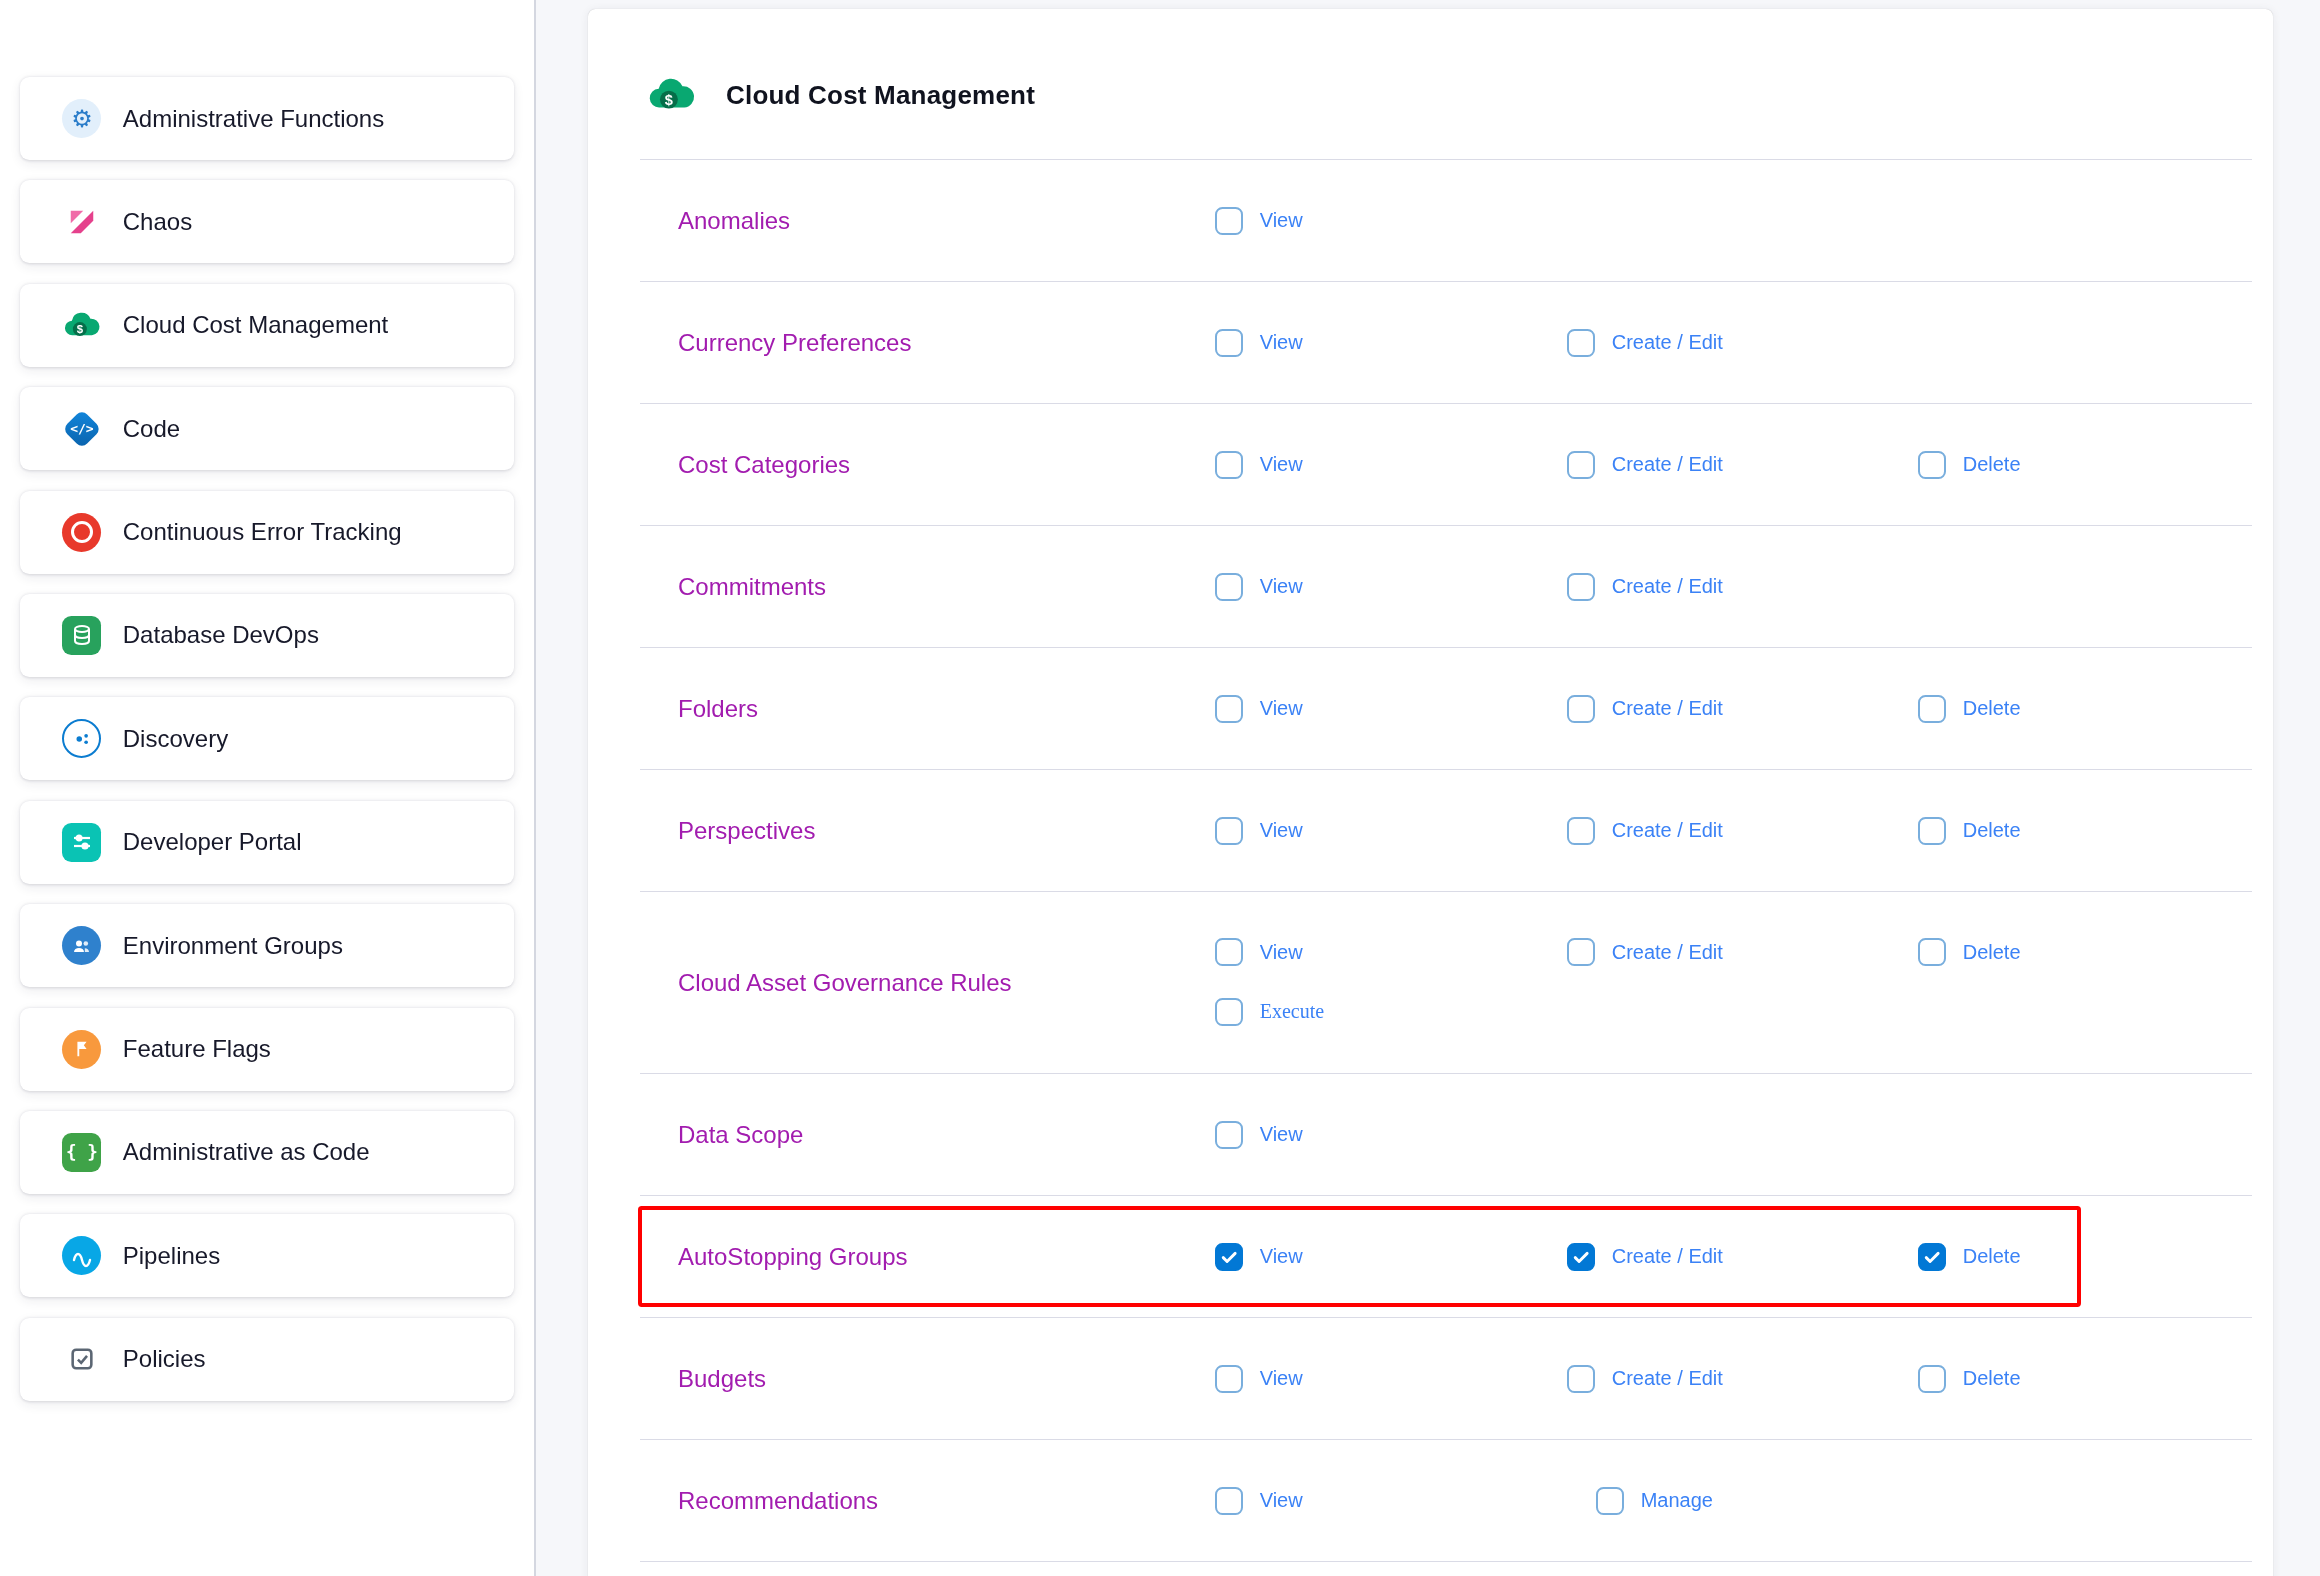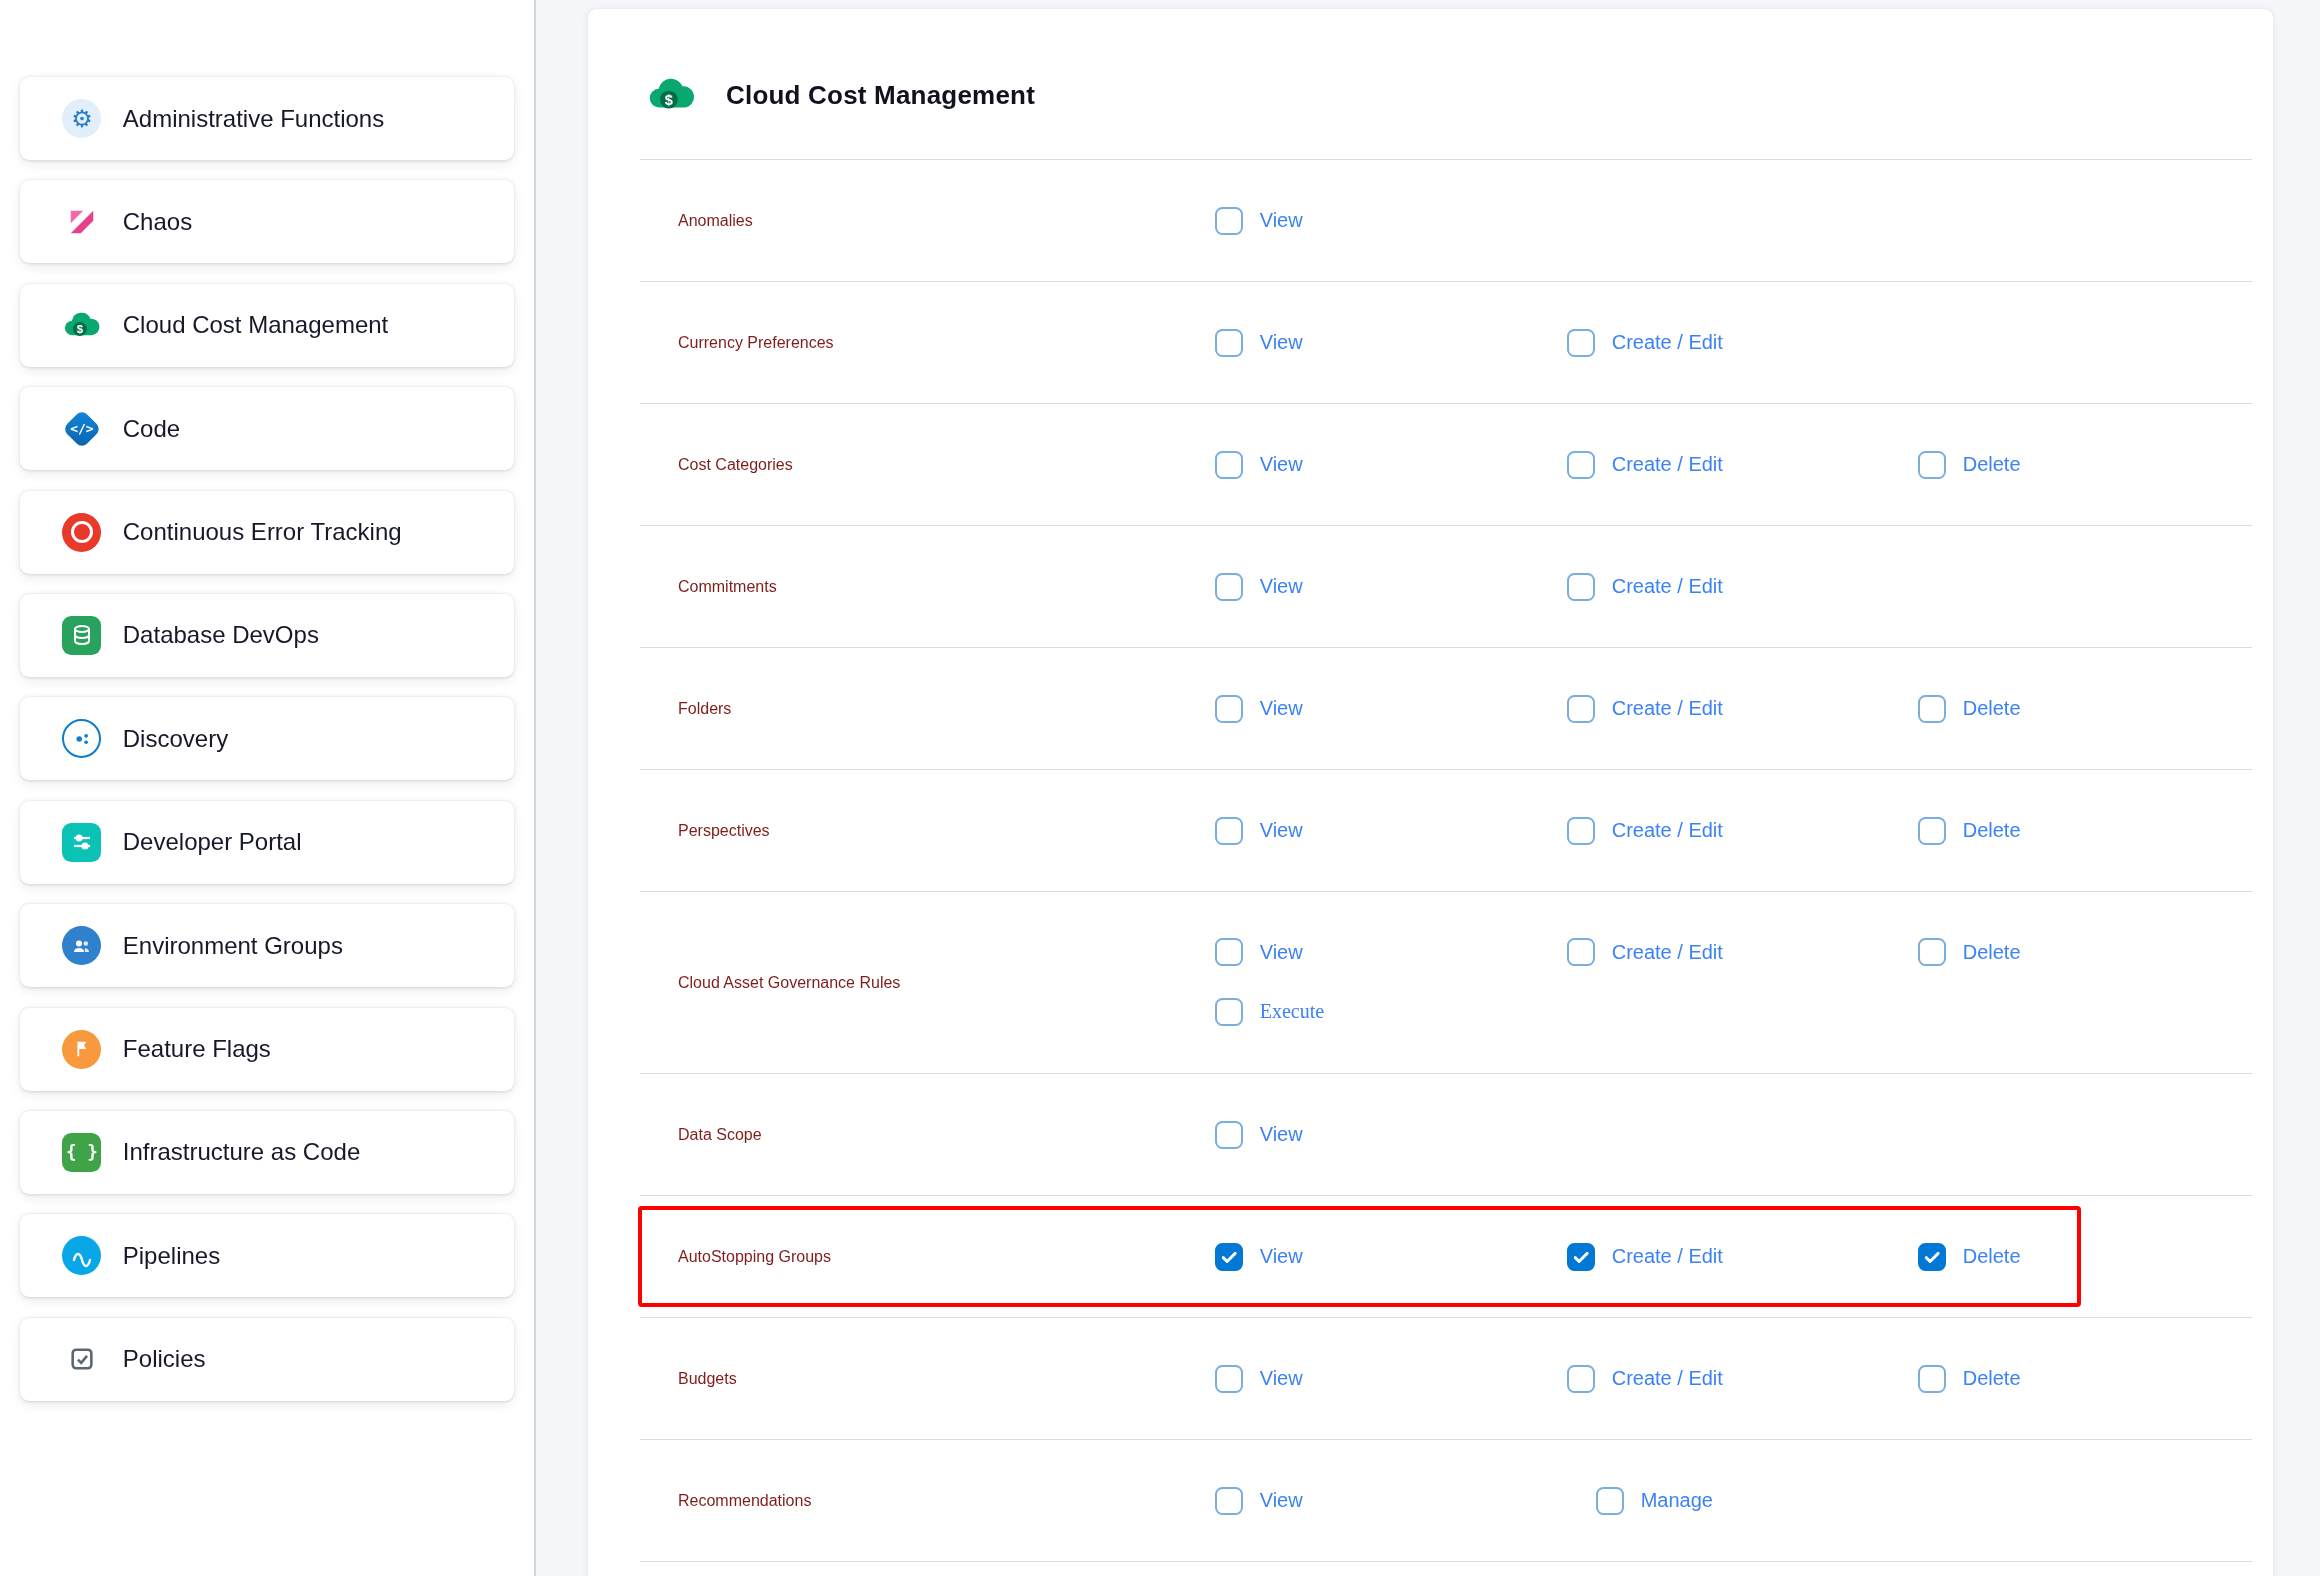--- a/index.html
+++ b/index.html
@@ -36,21 +36,21 @@
     position:absolute;left:52px;top:9.3px;width:1685px;height:1633px;background:#fff;border-radius:7.4px;
     box-shadow:0 0 0.9px rgba(0,0,0,.25),0 1.9px 9.3px rgba(40,41,61,.07);
   }
   .card-header{display:flex;align-items:center;gap:30px;padding:61px 0 0 58px;}
   .hdr-icon{width:50px;height:50px;flex:none;display:flex;align-items:center;justify-content:center;}
   .card-title{margin:0;font-size:26px;font-weight:700;color:#10131f;letter-spacing:0.2px;}
 
   .rows{margin:39px 21.3px 0 52px;border-top:0.9px solid #dadbe6;}
   .perm-row{position:relative;height:121px;border-bottom:0.9px solid #dadbe6;}
   .perm-row.tall{height:181px;}
-  .res-label{position:absolute;left:38px;top:50%;transform:translateY(-50%);font-size:16px;color:#7f1d1d;}
+  .res-label{position:absolute;left:38px;top:50%;transform:translateY(-50%);font-size:24px;color:#a21caf;}
   .perm{position:absolute;top:50%;transform:translateY(-50%);display:flex;align-items:center;gap:16.7px;cursor:pointer;}
   .perm-label{font-size:20px;color:#3b82f6;}
   .cb{
     width:28px;height:28px;box-sizing:border-box;border:2.8px solid #79aedd;border-radius:7.4px;background:#fff;
     display:flex;align-items:center;justify-content:center;flex:none;
   }
   .cb.on{background:#0278d5;border-color:#0278d5;}
   .cb svg{width:20.4px;height:20.4px;display:block;}
   .hl{
     position:absolute;left:-1.9px;top:9.3px;width:1443px;height:101px;box-sizing:border-box;
@@ -171,21 +171,21 @@
             </span>
           </span>
           <span class="module-label">Feature Flags</span>
         </div>
         <div class="module-item">
           <span class="icon-wrap">
             <span class="ic rsq" style="background:#3fa348">
               <span class="glyph" style="color:#fff;font-family:'DejaVu Sans Mono',monospace;font-size:17.6px;font-weight:bold">{ }</span>
             </span>
           </span>
-          <span class="module-label">Infrastructure as Code</span>
+          <span class="module-label">Administrative as Code</span>
         </div>
         <div class="module-item">
           <span class="icon-wrap">
             <span class="ic" style="background:#08a7e6">
               <svg width="24" height="24" viewBox="0 0 24 24" fill="none" stroke="#fff" stroke-width="2.4" stroke-linecap="round">
                 <path d="M4 16c2-8 6-8 8 0s6 8 8 0"></path>
               </svg>
             </span>
           </span>
           <span class="module-label">Pipelines</span>

